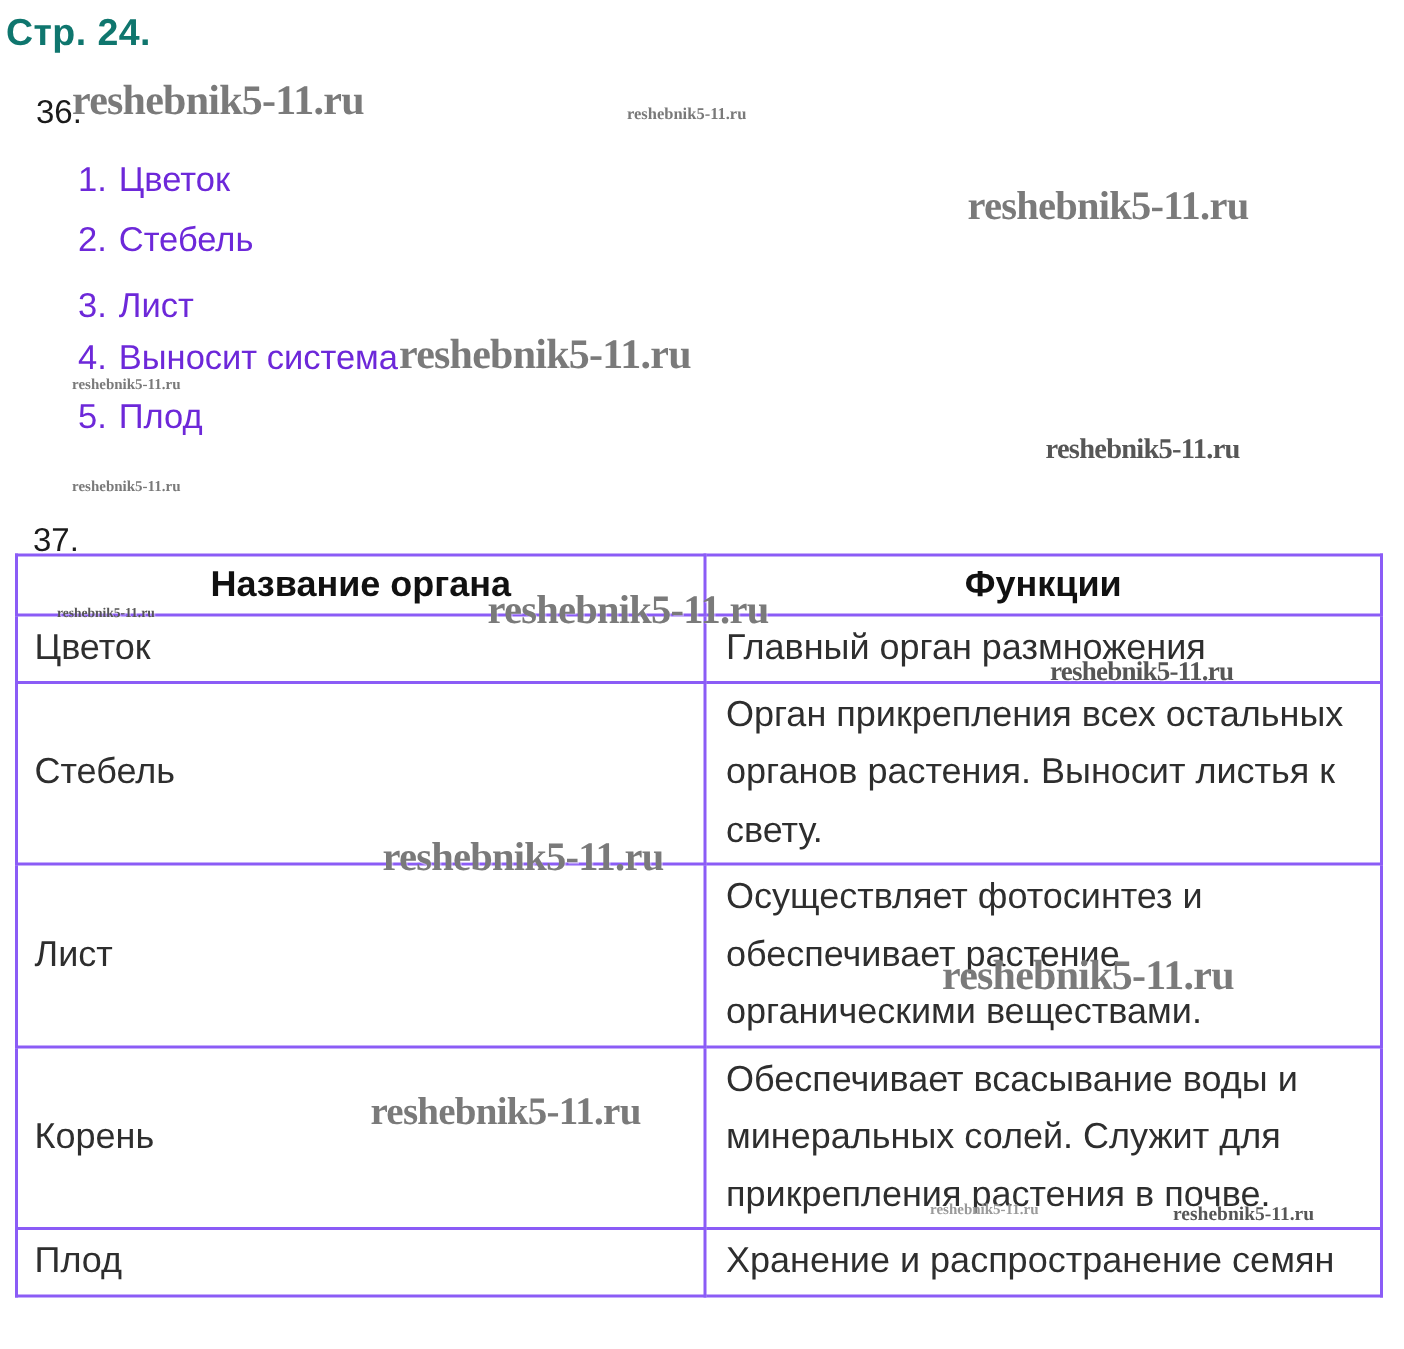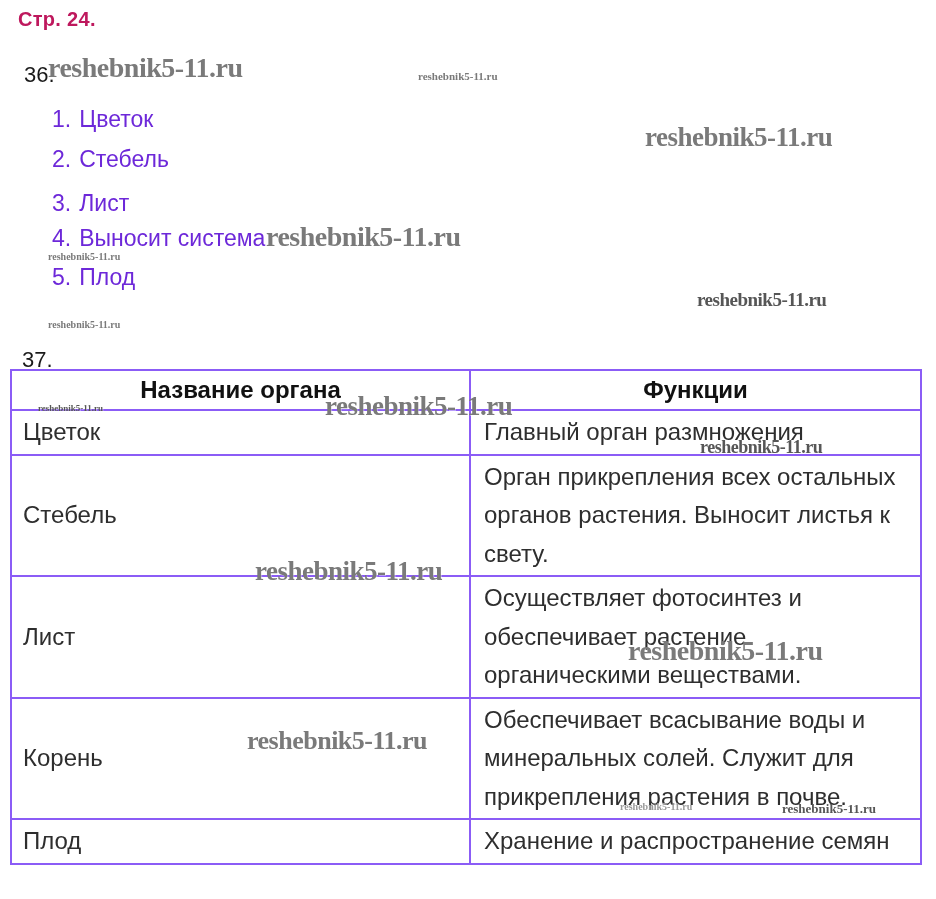--- a/index.html
+++ b/index.html
@@ -3,22 +3,22 @@
 <meta charset="utf-8">
 <style>
   html,body{margin:0;padding:0;}
   body{
     width:936px;height:899px;position:relative;overflow:hidden;
     background:#ffffff;color:#2e2e2e;
     font-family:"Liberation Sans",sans-serif;
   }
   
   .page-heading{
-    position:absolute;left:18px;top:8px;
-    font-size:20px;font-weight:bold;color:#be185d;letter-spacing:.3px;
+    position:absolute;left:4px;top:8px;
+    font-size:25px;font-weight:bold;color:#0f766e;letter-spacing:.3px;
   }
   .task-num{
     position:absolute;font-size:22px;font-weight:normal;color:#1a1a1a;
   }
   .task-num.q36{left:24px;top:62px;}
   .task-num.q37{left:22px;top:323px;margin-top:24px;}
   .list-item{
     position:absolute;left:52px;font-size:23px;color:#6d28d9;white-space:nowrap;
   }
   .li0{top:106px;} .li1{top:146px;} .li2{top:190px;} .li3{top:225px;} .li4{top:264px;}

